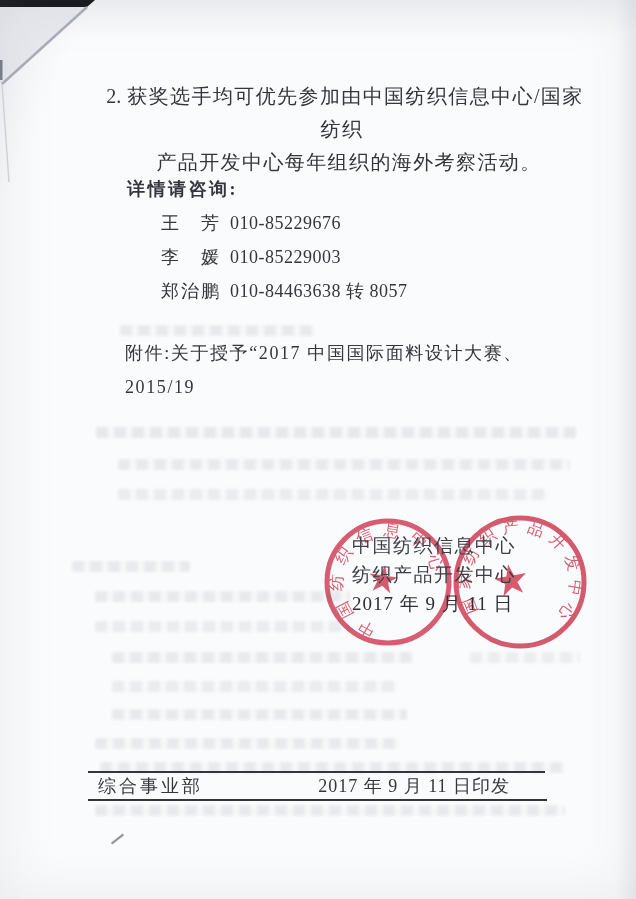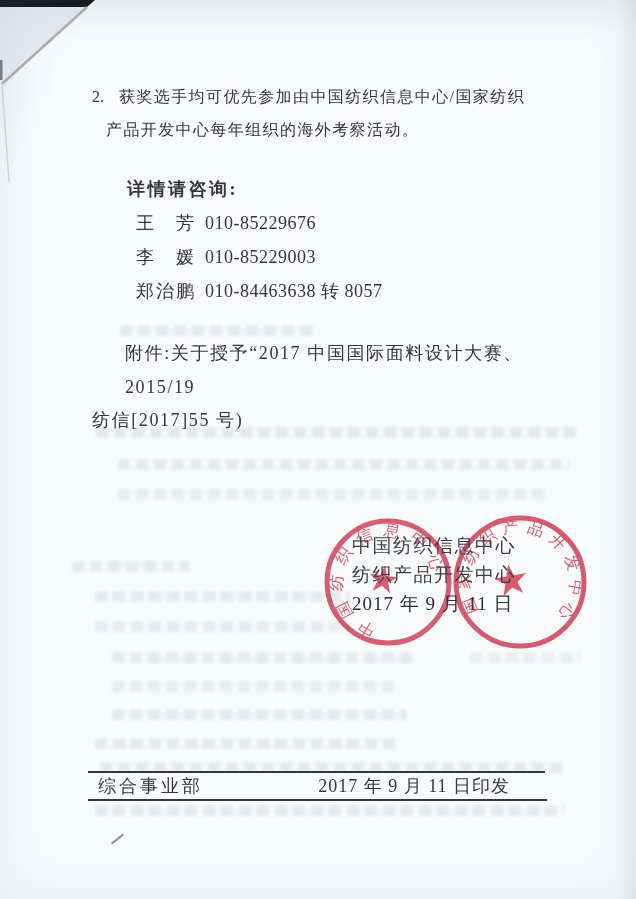--- a/index.html
+++ b/index.html
@@ -16,26 +16,26 @@
     font-family:"Liberation Serif","DejaVu Serif",serif;
     color:#35363d;
   }
   .page::after{
     content:"";position:absolute;inset:0;pointer-events:none;
     box-shadow:inset 0 0 55px rgba(125,135,150,.14);
   }
   .abs{position:absolute;}
 
   
-  .para1{left:92px;top:80px;width:500px;font-size:16px;line-height:33px;letter-spacing:1.4px;}
+  .para1{left:92px;top:80px;width:500px;font-size:20px;line-height:33px;letter-spacing:1.4px;text-align:center;}
   .para1 .num{display:inline-block;width:27px;letter-spacing:0;}
   .para1 .l2{margin-left:14px;}
 
   .consult-heading{left:95px;top:176px;font-size:18px;font-weight:bold;letter-spacing:2.5px;line-height:26px;margin-left:32px;}
-  .contacts{left:136px;top:206px;font-size:18px;line-height:34px;}
+  .contacts{left:161px;top:206px;font-size:18px;line-height:34px;}
   .contacts .name{letter-spacing:2px;}
   .contacts .phone{margin-left:9px;letter-spacing:.5px;}
 
   .attachment{left:92px;top:337px;width:500px;font-size:18px;line-height:33.5px;letter-spacing:1.6px;}
   .attachment .l1{padding-left:33px;}
 
   
   .ghost{
     position:absolute;height:11px;border-radius:2px;
     background:repeating-linear-gradient(90deg,
@@ -82,21 +82,20 @@
   <div class="abs consult-heading">详情请咨询:</div>
 
   <div class="abs contacts">
     <div><span class="name">王　芳</span><span class="phone">010-85229676</span></div>
     <div><span class="name">李　媛</span><span class="phone">010-85229003</span></div>
     <div><span class="name">郑治鹏</span><span class="phone">010-84463638 转 8057</span></div>
   </div>
 
   <div class="abs attachment">
     <div class="l1">附件:关于授予“2017 中国国际面料设计大赛、2015/19</div>
-    <div>纺信[2017]55 号)</div>
   </div>
 
   <div class="ghost" style="left:120px;top:325px;width:195px;opacity:.5"></div>
   <div class="ghost" style="left:96px;top:427px;width:480px;opacity:.55"></div>
   <div class="ghost" style="left:118px;top:459px;width:452px;opacity:.5"></div>
   <div class="ghost" style="left:118px;top:489px;width:430px;opacity:.45"></div>
   <div class="ghost" style="left:72px;top:561px;width:118px;opacity:.5"></div>
   <div class="ghost" style="left:95px;top:591px;width:255px;opacity:.5"></div>
   <div class="ghost" style="left:95px;top:621px;width:255px;opacity:.45"></div>
   <div class="ghost" style="left:112px;top:652px;width:300px;opacity:.5"></div>

